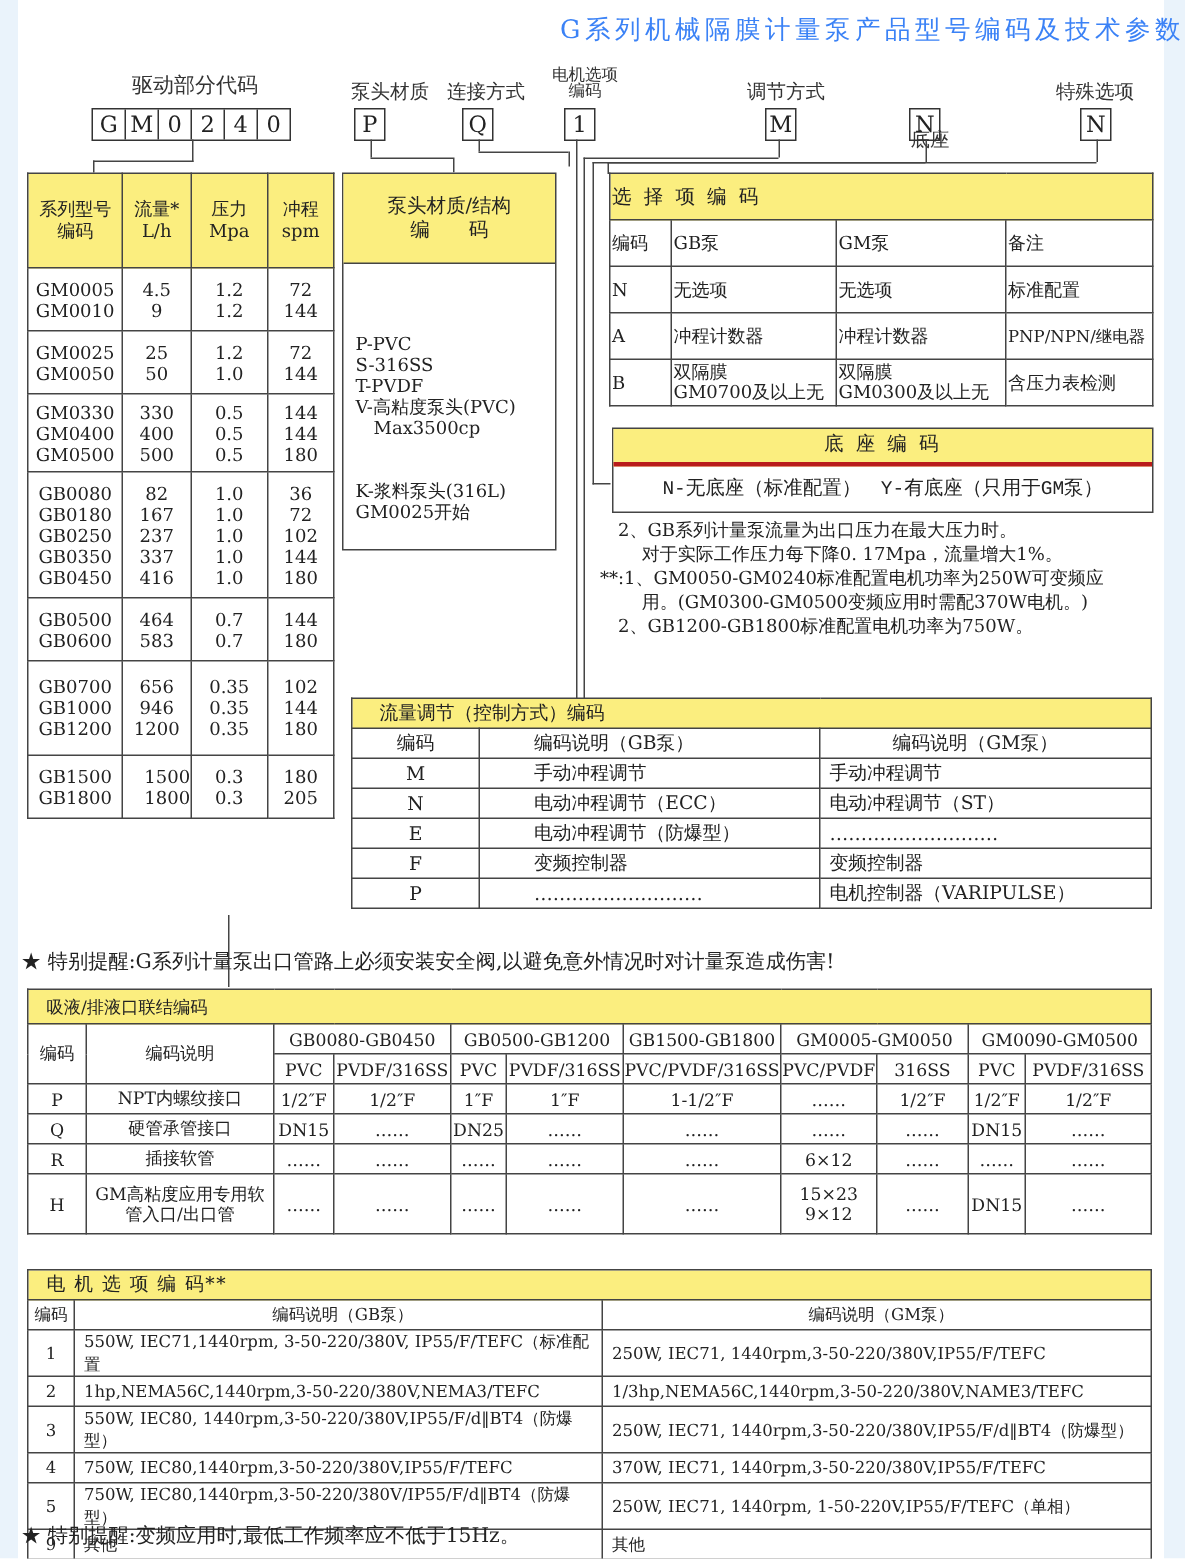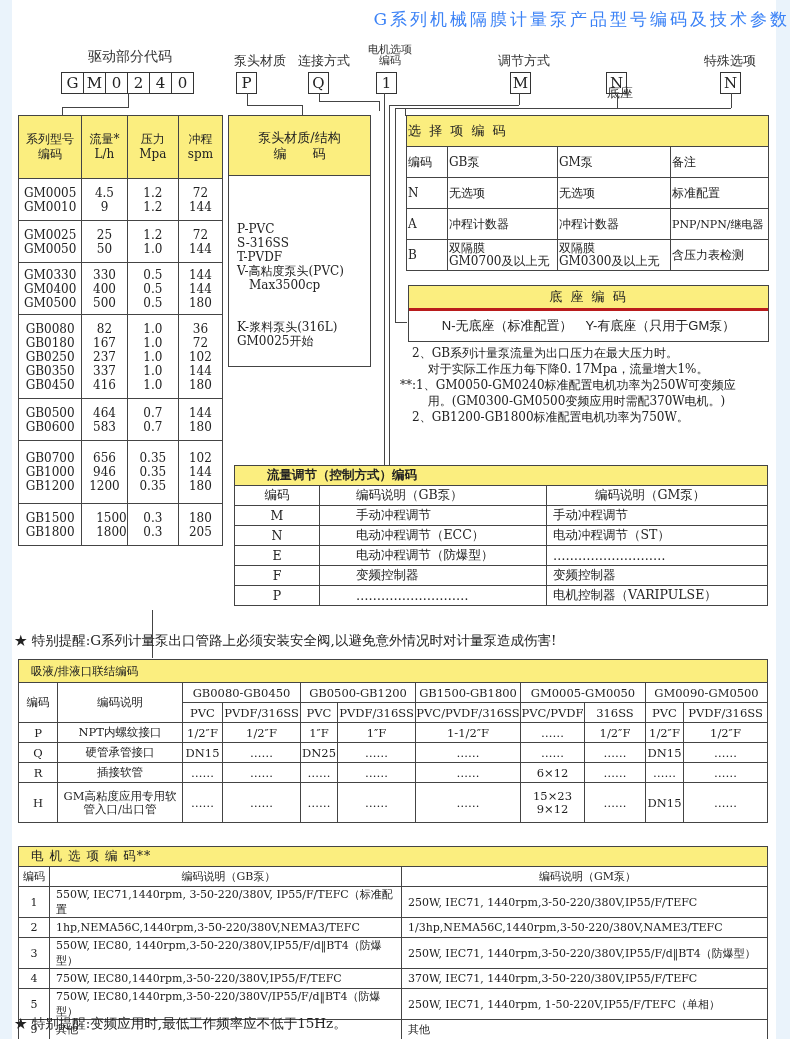--- a/index.html
+++ b/index.html
@@ -231,35 +231,35 @@
 GM0700及以上无</td>
         <td style="white-space:pre;line-height:13px;">双隔膜
 GM0300及以上无</td>
         <td>含压力表检测</td>
       </tr>
 </tbody>
   </table>
 
 <div class="abs" style="left:408px;top:285px;width:359px;border:1px solid #444;">
   <div class="yellow" style="height:22px;text-align:center;font-size:13px;line-height:22px;letter-spacing:2px;border-bottom:3px solid #b91c1c;">底 座 编 码</div>
-  <div style="height:30px;line-height:30px;text-align:center;font-size:13px;font-family:Liberation Sans, sans-serif;">N-无底座（标准配置）　Y-有底座（只用于GM泵）</div>
+  <div style="height:30px;line-height:30px;text-align:center;font-size:13px;font-family:Liberation Mono, monospace;">N-无底座（标准配置）　Y-有底座（只用于GM泵）</div>
 </div>
 
 <div class="abs note" style="left:400px;top:345px;width:380px;">
   <div style="white-space:pre;">　2、GB系列计量泵流量为出口压力在最大压力时。</div>
   <div style="white-space:pre;">　　 对于实际工作压力每下降0. 17Mpa，流量增大1%。</div>
   <div style="white-space:pre;">**:1、GM0050-GM0240标准配置电机功率为250W可变频应</div>
   <div style="white-space:pre;">　　 用。(GM0300-GM0500变频应用时需配370W电机。)</div>
   <div style="white-space:pre;">　2、GB1200-GB1800标准配置电机功率为750W。</div>
 </div>
 
 <table class="abs flow" style="left:234px;top:465px;width:534px;">
   <tbody>
       <tr class="yellow">
-        <td colspan="3" style="padding-left:32px;font-weight:bold;">流量调节（控制方式）编码</td>
+        <td colspan="3" style="padding-left:18px;">流量调节（控制方式）编码</td>
       </tr>
   <tr>
     <td style="width:84px;text-align:center;padding:0;">编码</td>
     <td style="width:190px;padding-left:36px;">编码说明（GB泵）</td>
     <td style="padding-left:48px;">编码说明（GM泵）</td>
   </tr>
   <tr>
         <td style="text-align:center;padding:0;">M</td>
         <td style="padding-left:36px;">手动冲程调节</td>
         <td>手动冲程调节</td>

